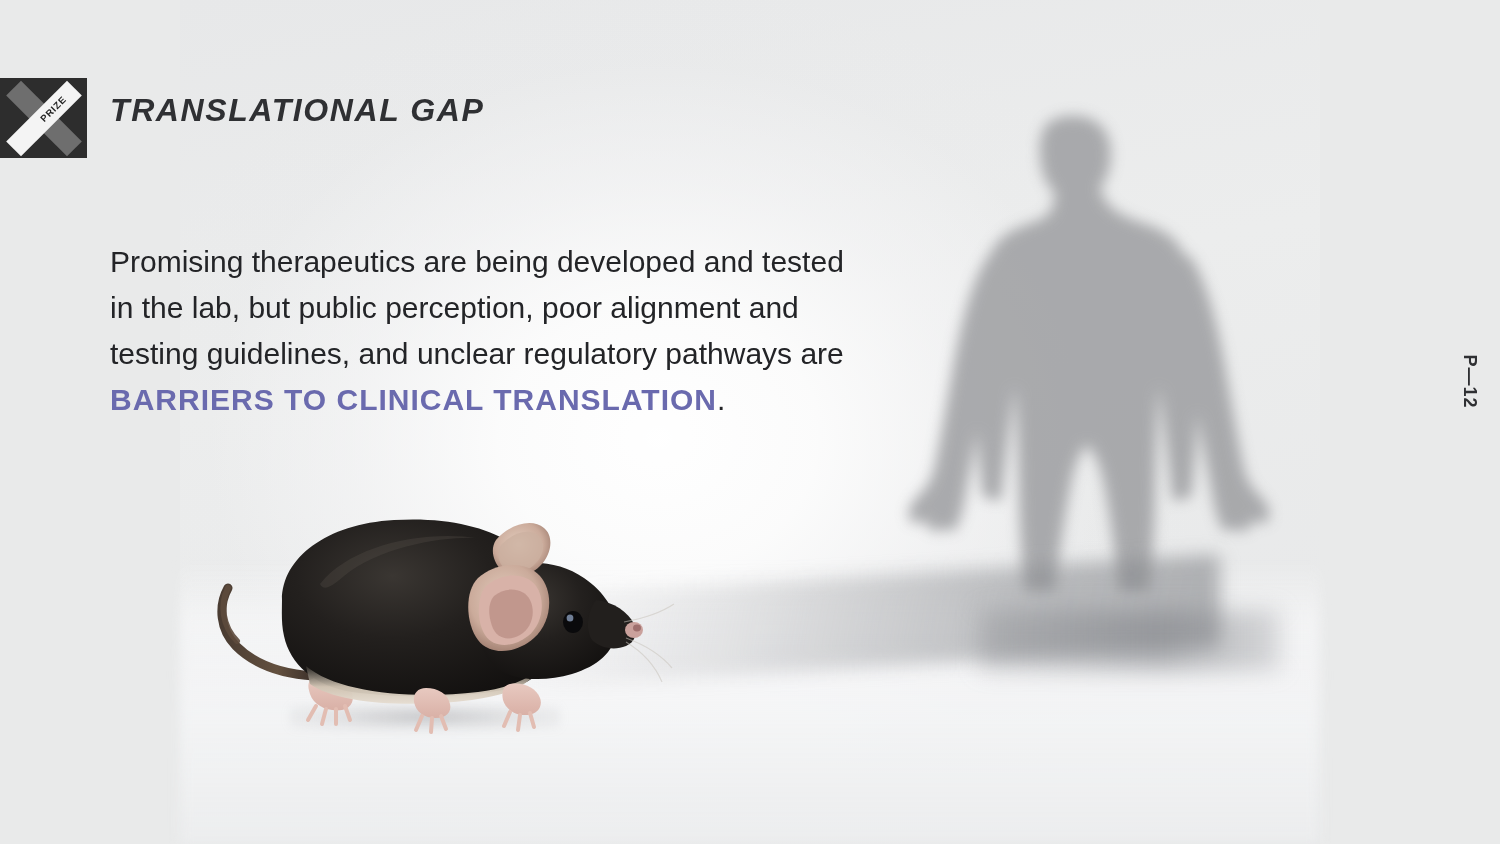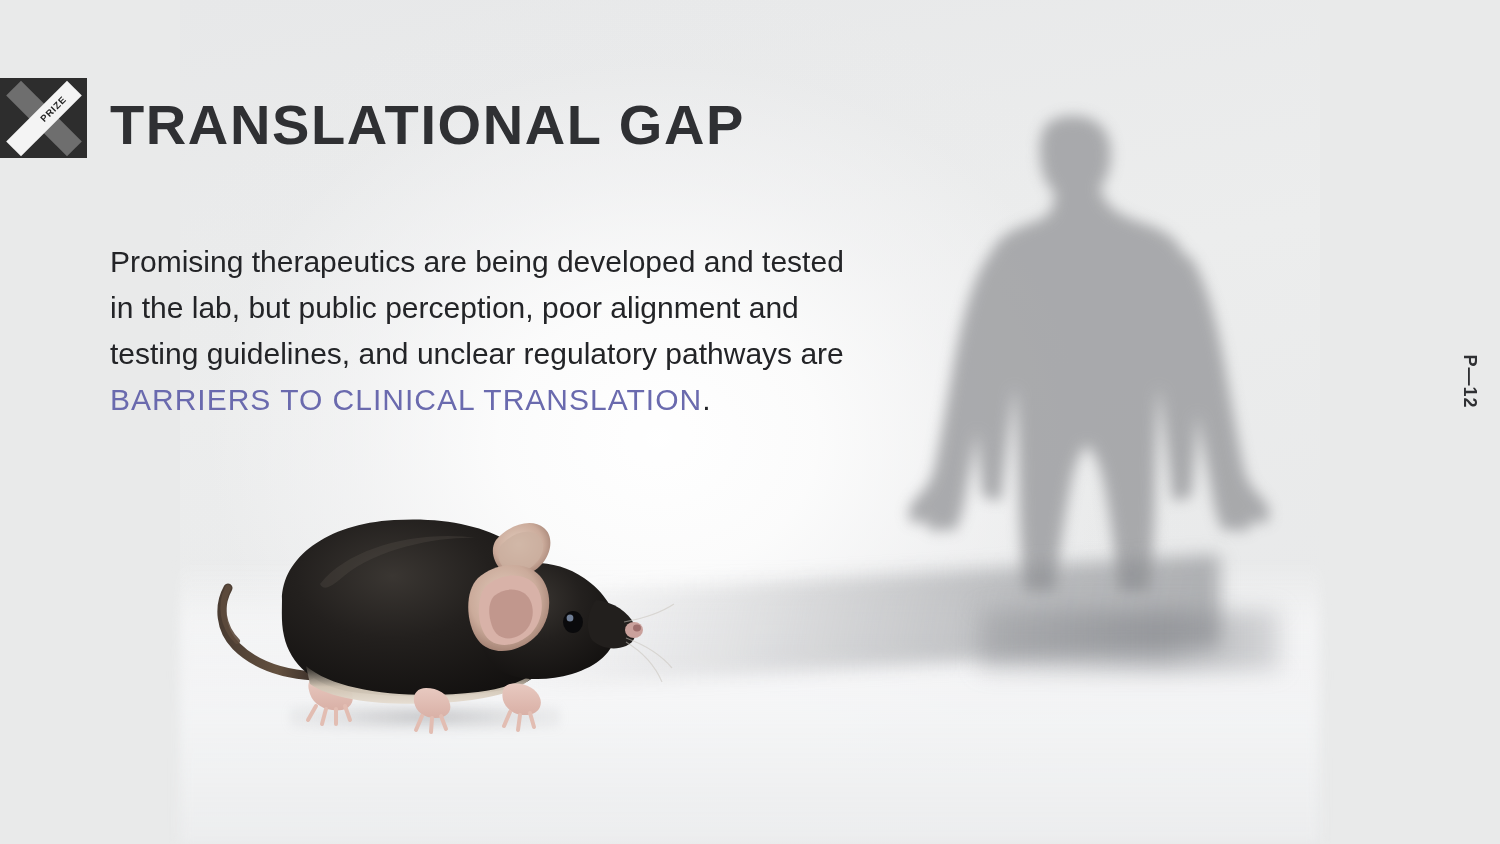--- a/index.html
+++ b/index.html
@@ -160,39 +160,40 @@
     line-height: 21px;
     padding-left: 26px;
     box-sizing: border-box;
   }
 
   
   .title {
     position: absolute;
     left: 110px;
     top: 92px;
-    font-size: 56px;
+    font-size: 32px;
     font-weight: 700;
     letter-spacing: 1.6px;
     color: #2f3033;
     white-space: nowrap;
+    font-style: italic;
   }
   .body-copy {
     position: absolute;
     left: 110px;
     top: 209px;
     width: 760px;
     font-size: 30px;
     line-height: 46px;
     color: #232427;
     font-weight: 400;
   }
   .hl {
     color: #6a6aae;
-    font-weight: 400;
+    font-weight: 700;
     letter-spacing: 1.0px;
   }
   .page-num {
     position: absolute;
     left: 1424px;
     top: 371px;
     width: 90px;
     text-align: center;
     transform-origin: center center;
     transform: rotate(90deg);

